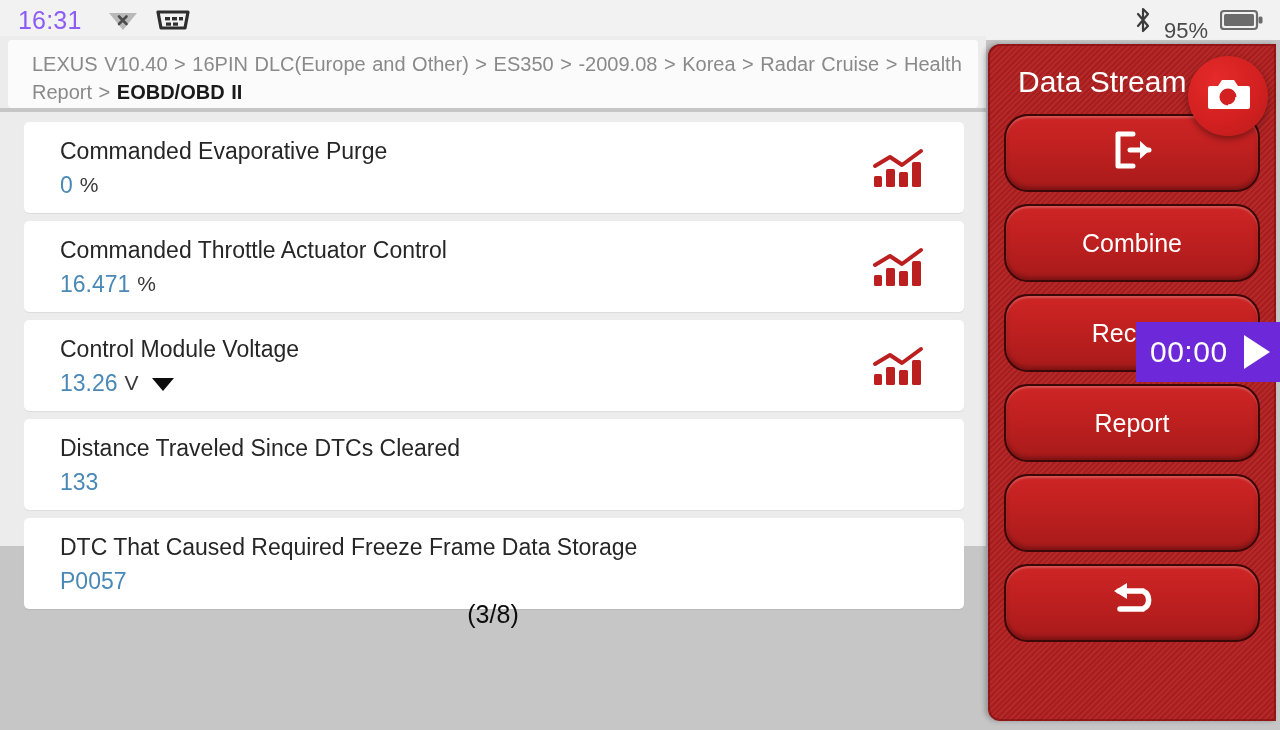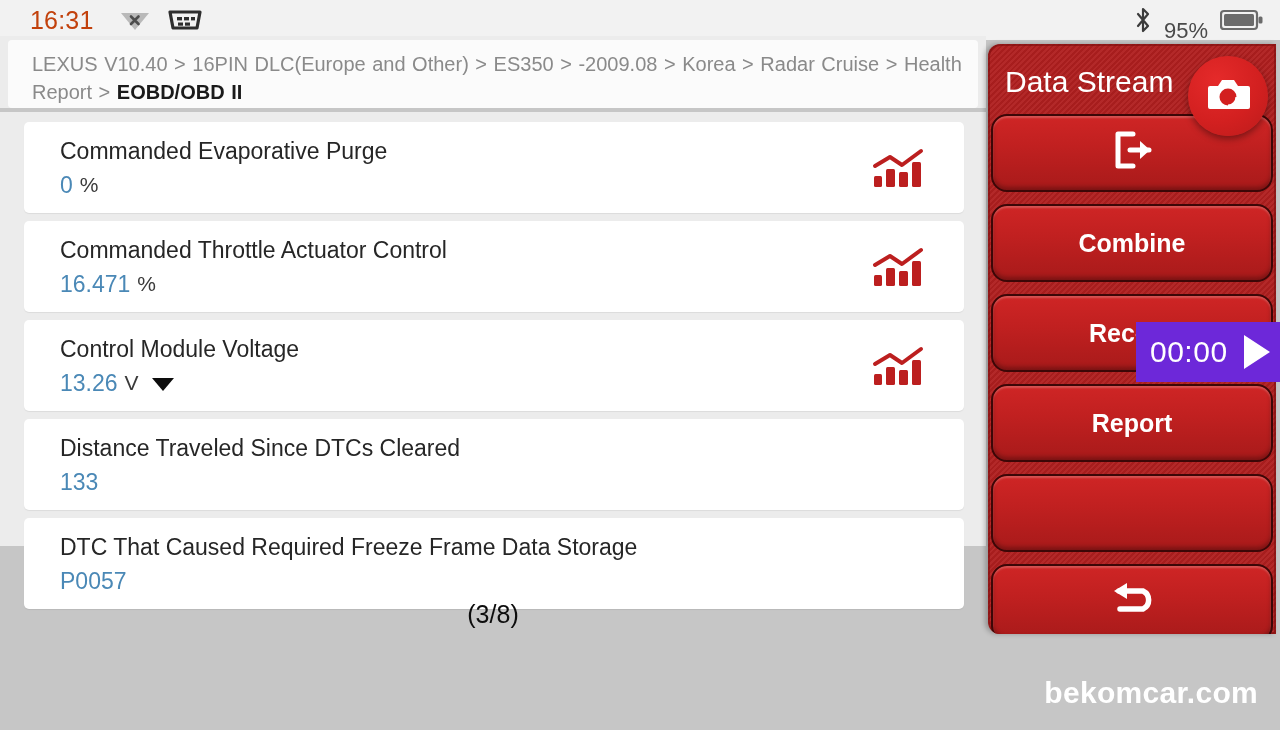--- a/index.html
+++ b/index.html
@@ -15,22 +15,22 @@
   }
 
   
   .statusbar {
     position: absolute; left: 0; top: 0;
     width: 1280px; height: 40px;
     background: #f2f2f2;
     display: flex; align-items: center;
   }
   .sb-clock {
-    font-size: 25px; color: #c2410c;
-    margin-left: 30px; letter-spacing: .2px; text-align: center;
+    font-size: 25px; color: #8b5cf6;
+    margin-left: 18px; letter-spacing: .2px; text-align: center;
   }
   .sb-left-icons { display: flex; align-items: center; gap: 16px; margin-left: 26px; }
   .sb-right { margin-left: auto; display: flex; align-items: center; gap: 12px; margin-right: 16px; }
   .sb-batt-text { font-size: 22px; color: #4a4a4a; margin-top: 21px; }
 
   .icon-wifi-off { width: 30px; height: 22px; display: block; }
   .icon-dlc { width: 38px; height: 24px; display: block; }
   .icon-bt { width: 18px; height: 26px; display: block; }
   .icon-batt { width: 44px; height: 22px; display: block; }
 
@@ -110,51 +110,50 @@
   .watermark {
     position: absolute; right: 22px; top: 676px;
     font-size: 30px; font-weight: bold; color: #ffffff;
     letter-spacing: .3px;
     text-align: center;
   }
 
   
   .red-panel {
     position: absolute; left: 988px; top: 44px;
-    width: 288px; height: 590px;
+    width: 288px; height: 677px;
     border-radius: 12px 0 0 12px;
     background-color: #b01f1f;
     background-image:
       repeating-linear-gradient(135deg,
         rgba(255,255,255,.045) 0px,
         rgba(255,255,255,.045) 2px,
         rgba(0,0,0,.05) 2px,
         rgba(0,0,0,.05) 4px);
     box-shadow: inset 0 0 0 2px rgba(120,12,12,.55), -3px 0 5px rgba(0,0,0,.25);
-    padding: 0 3px;
+    padding: 0 16px;
     overflow: hidden;
   }
   .panel-title {
     color: #ffffff; font-size: 30px;
     padding: 18px 0 0 14px;
     line-height: 40px;
     white-space: nowrap;
   }
   .rbtn {
     position: relative;
     height: 78px;
     margin-top: 12px;
-    border-radius: 16px;
+    border-radius: 24px;
     border: 2px solid #3c0707;
     background: linear-gradient(180deg, #cf2525 0%, #c02020 42%, #a81a1a 100%);
     box-shadow: inset 0 2px 2px rgba(255,255,255,.22), inset 0 -3px 4px rgba(0,0,0,.28);
     display: flex; align-items: center; justify-content: center;
     color: #ffffff; font-size: 25px;
     overflow: hidden;
-    font-weight: bold;
   }
   .rbtn-label { white-space: nowrap; }
   .icon-exit { width: 46px; height: 44px; }
   .icon-back { width: 58px; height: 44px; }
 
   
   .camera-fab {
     position: absolute; left: 1188px; top: 56px;
     width: 80px; height: 80px;
     border-radius: 50%;

